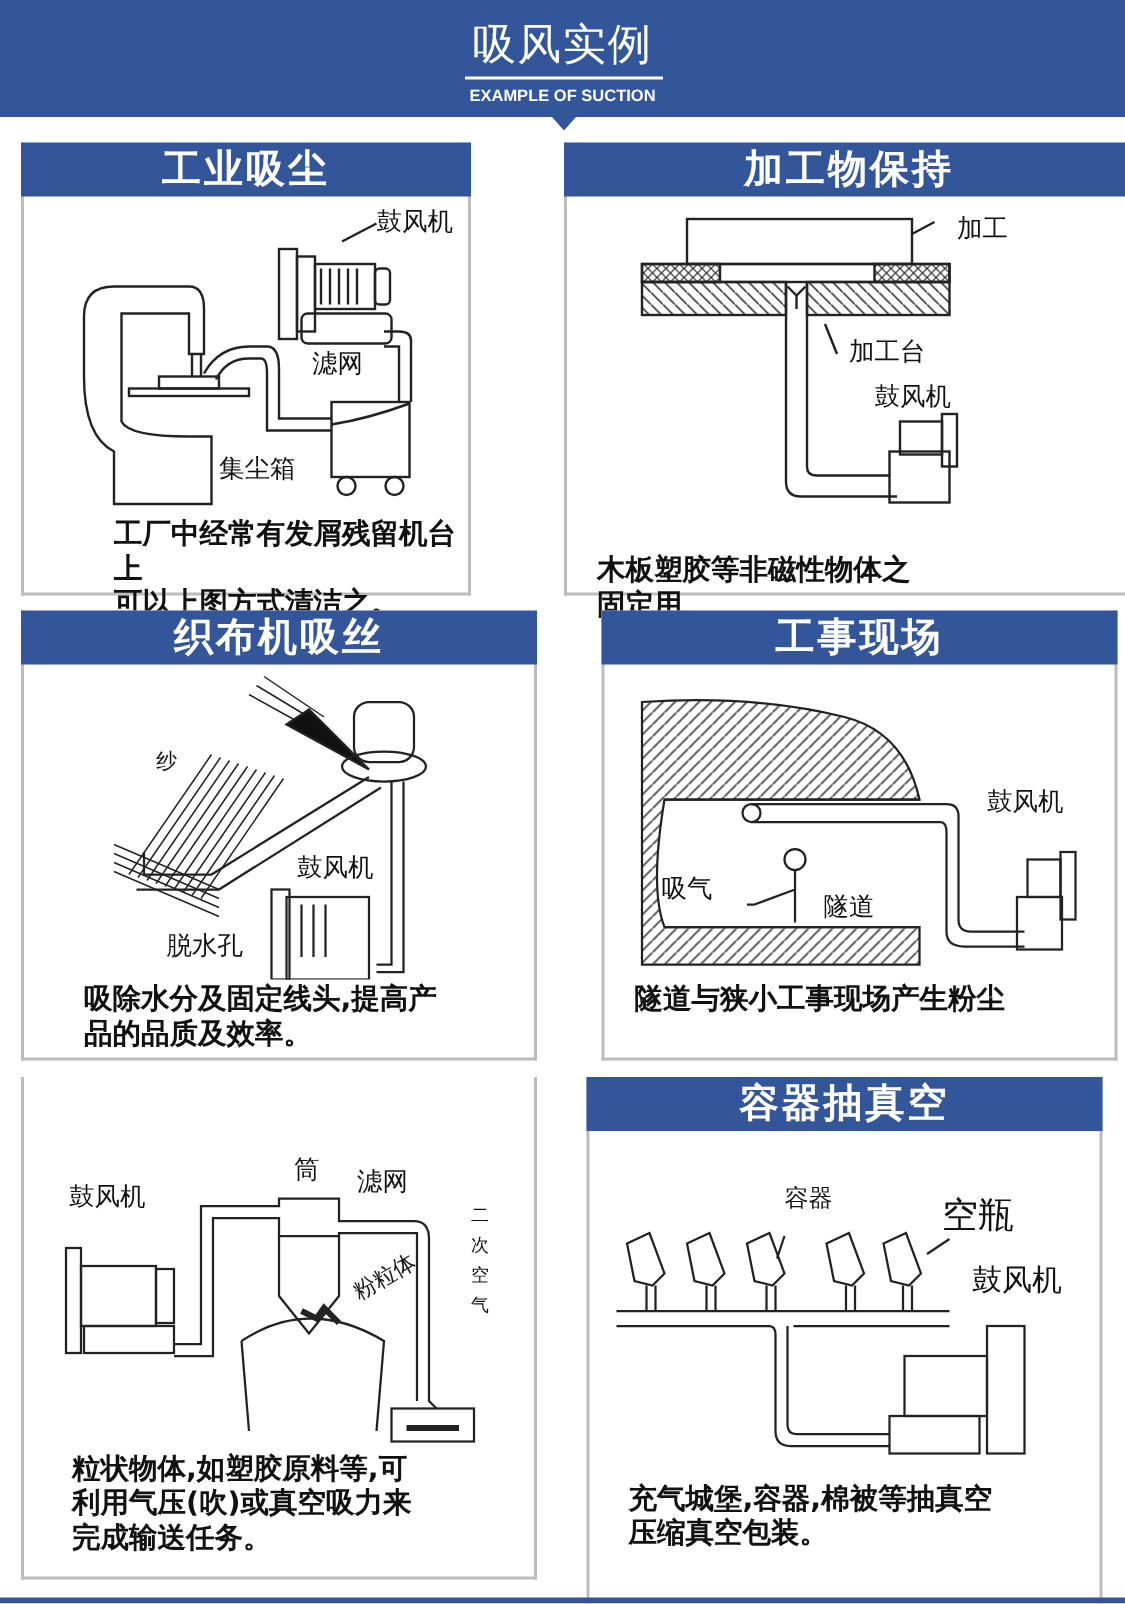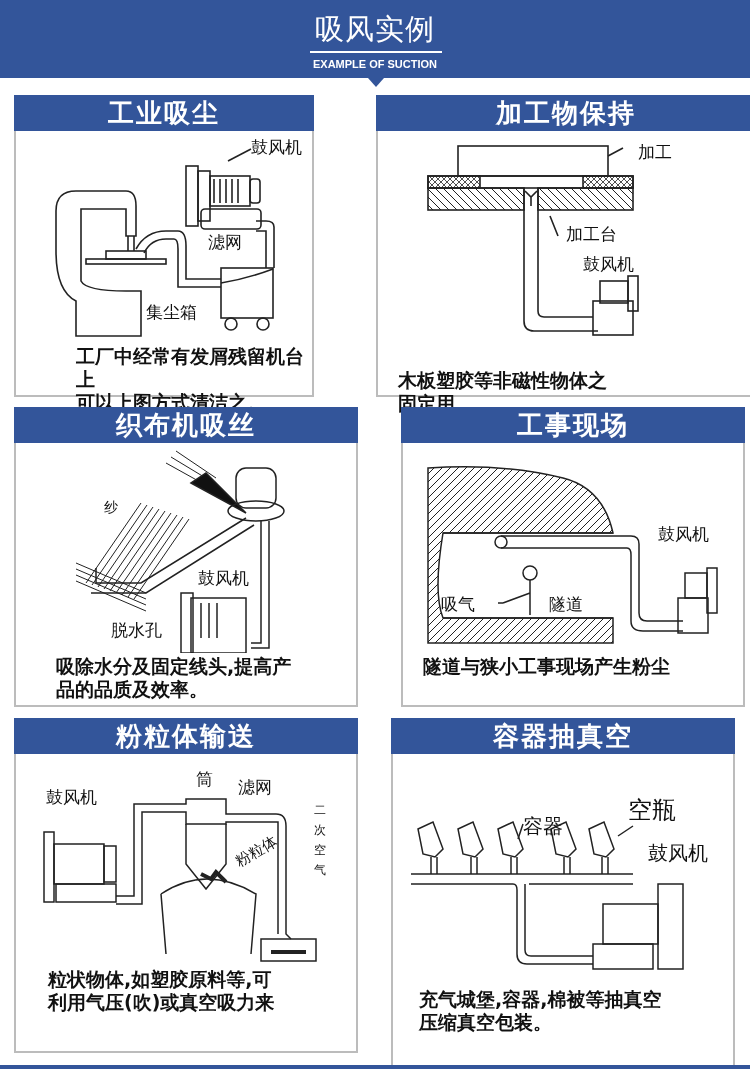--- a/index.html
+++ b/index.html
@@ -141,30 +141,29 @@
       <path d="M40 90 L210 90 M40 175 L210 175"></path>
       <circle cx="98" cy="99" r="6"></circle>
       <path d="M98 93 L228 93 Q236 93 236 101 L236 170 Q236 178 244 178 L280 178 M98 105 L224 105 Q228 105 228 112 L228 178 Q228 188 240 188 L280 188"></path>
       <rect x="275" y="155" width="30" height="35"></rect>
       <rect x="282" y="130" width="22" height="25"></rect>
       <rect x="304" y="125" width="10" height="45"></rect>
       <circle cx="127" cy="130" r="7"></circle>
       <path d="M127 137 L127 172 M127 150 L100 160 M100 160 L95 160"></path>
     </svg>
     <div class="lbl" style="left:255px;top:80px;">鼓风机</div>
-    <div class="lbl" style="left:38px;top:150px;font-family:Liberation Serif, serif;">吸气</div>
+    <div class="lbl" style="left:38px;top:138px;font-family:Liberation Serif, serif;">吸气</div>
     <div class="lbl" style="left:146px;top:150px;">隧道</div>
   </div>
   <div class="caption" style="top:248px;">
     <div>隧道与狭小工事现场产生粉尘</div>
   </div>
 </div>
 
 <div class="card" style="left:14px;top:718px;width:344px;height:335px;">
-  <div class="card-head">粉粒体输送</div>
   <div class="diagram" style="height:210px;">
     <svg width="340" height="210" viewBox="0 0 340 210" fill="none" stroke="#222" stroke-width="1.5">
       <rect x="28" y="78" width="10" height="70"></rect>
       <rect x="38" y="90" width="50" height="40"></rect>
       <rect x="88" y="92" width="12" height="36"></rect>
       <rect x="40" y="130" width="60" height="18"></rect>
       <path d="M100 142 L118 142 L118 50 L170 50 L170 45 L210 45 L210 60 L260 60 Q270 60 270 72 L270 180 L275 185 M100 150 L126 150 L126 58 L170 58 L170 70 L210 70 L210 68 L262 68 L262 180"></path>
       <path d="M170 70 L170 110 L190 135 L210 110 L210 70"></path>
       <path d="M145 140 Q190 110 240 140 L235 200 M150 200 L145 140"></path>
       <path d="M185 120 L195 125 L200 118 L210 128" stroke-width="4"></path>
@@ -173,20 +172,21 @@
     </svg>
     <div class="lbl" style="left:30px;top:32px;">鼓风机</div>
     <div class="lbl" style="left:180px;top:14px;">筒</div>
     <div class="lbl" style="left:222px;top:22px;">滤网</div>
     <div class="lbl" style="left:218px;top:88px;font-size:15px;transform:rotate(-30deg);">粉粒体</div>
     <div class="lbl" style="left:298px;top:46px;width:18px;white-space:normal;line-height:20px;font-size:12px;">二次空气</div>
   </div>
   <div class="caption" style="top:250px;left:32px;">
     <div>粒状物体,如塑胶原料等,可</div>
     <div>利用气压(吹)或真空吸力来</div>
+    <div>完成输送任务。</div>
   </div>
 </div>
 
 <div class="card" style="left:391px;top:718px;width:344px;height:421px;">
   <div class="card-head">容器抽真空</div>
   <div class="diagram" style="height:230px;">
     <svg width="340" height="230" viewBox="0 0 340 230" fill="none" stroke="#222" stroke-width="1.5">
       <g>
         <path d="M25 75 L40 68 L50 95 L42 103 L30 100 Z"></path>
           <path d="M38 103 L38 120 M44 103 L44 120"></path>
@@ -198,21 +198,21 @@
           <path d="M171 103 L171 120 M177 103 L177 120"></path>
         <path d="M196 75 L211 68 L221 95 L213 103 L201 100 Z"></path>
           <path d="M209 103 L209 120 M215 103 L215 120"></path>
       </g>
       <path d="M18 120 L240 120 M18 130 L120 130 Q124 130 124 136 L124 200 Q124 210 134 210 L200 210 M136 130 L240 130 M132 130 L132 196 Q132 202 138 202 L200 202"></path>
       <rect x="200" y="190" width="60" height="25"></rect>
       <rect x="210" y="150" width="55" height="40"></rect>
       <rect x="265" y="130" width="25" height="85"></rect>
       <path d="M125 85 L130 70 M225 82 L240 72"></path>
     </svg>
-    <div class="lbl" style="left:130px;top:35px;font-size:20px;margin-top:24px;">容器</div>
+    <div class="lbl" style="left:130px;top:35px;font-size:16px;">容器</div>
     <div class="lbl" style="left:235px;top:40px;font-size:24px;">空瓶</div>
     <div class="lbl" style="left:255px;top:86px;font-size:20px;">鼓风机</div>
   </div>
   <div class="caption" style="top:270px;left:26px;">
     <div>充气城堡,容器,棉被等抽真空</div>
     <div>压缩真空包装。</div>
   </div>
 </div>
 
 <div class="bottom-line"></div>

